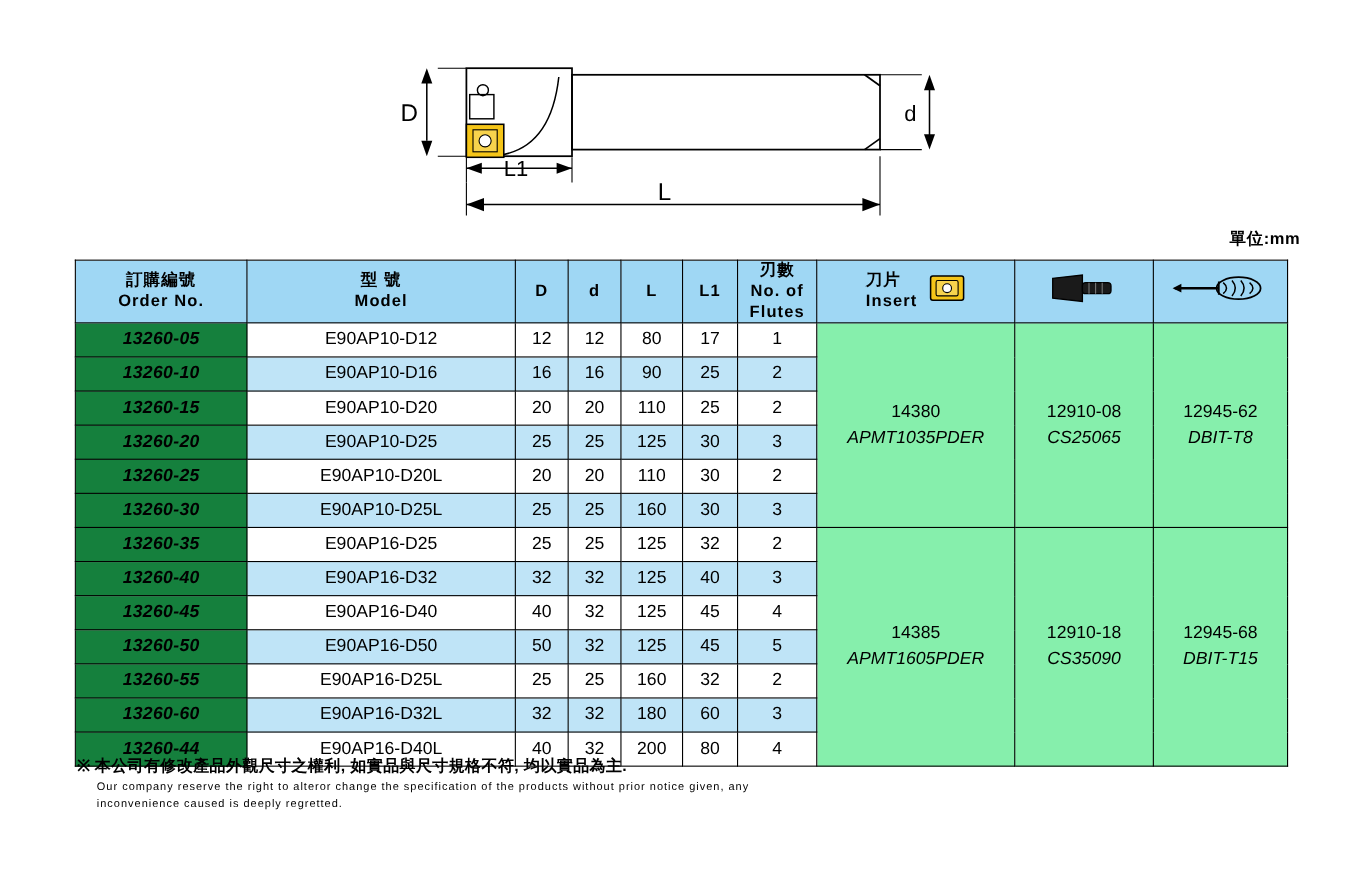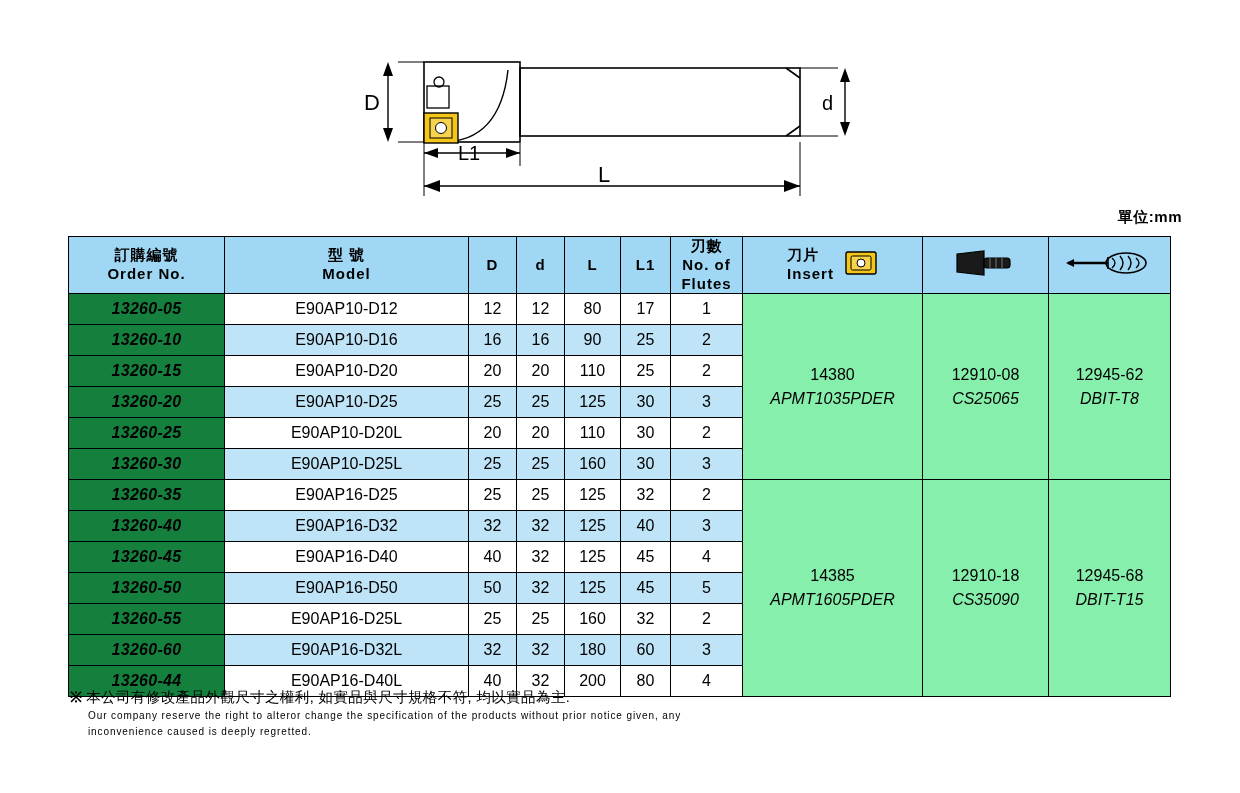--- a/index.html
+++ b/index.html
@@ -62,21 +62,21 @@
   td.group{
     background:#86efac;
     font-size:17px;line-height:1.5;
   }
   td.group .line2{display:block;font-style:italic;}
   
   #footer{
     position:absolute;left:70px;top:686px;width:1120px;
     font-size:14.5px;line-height:1.55;
   }
-  #footer .cn{font-weight:normal;letter-spacing:.4px;text-align:right;}
+  #footer .cn{font-weight:bold;letter-spacing:.4px;text-align:right;}
   #footer .en{letter-spacing:.9px;font-size:10px;padding-left:18px;}
   #footer .star{font-weight:bold;}
 </style>
 </head>
 <body>
 
 <div id="diagram">
   <svg width="1240" height="215" viewBox="0 0 1240 215" xmlns="http://www.w3.org/2000/svg">
 
     <g stroke="#000" fill="none" stroke-width="1.6">

